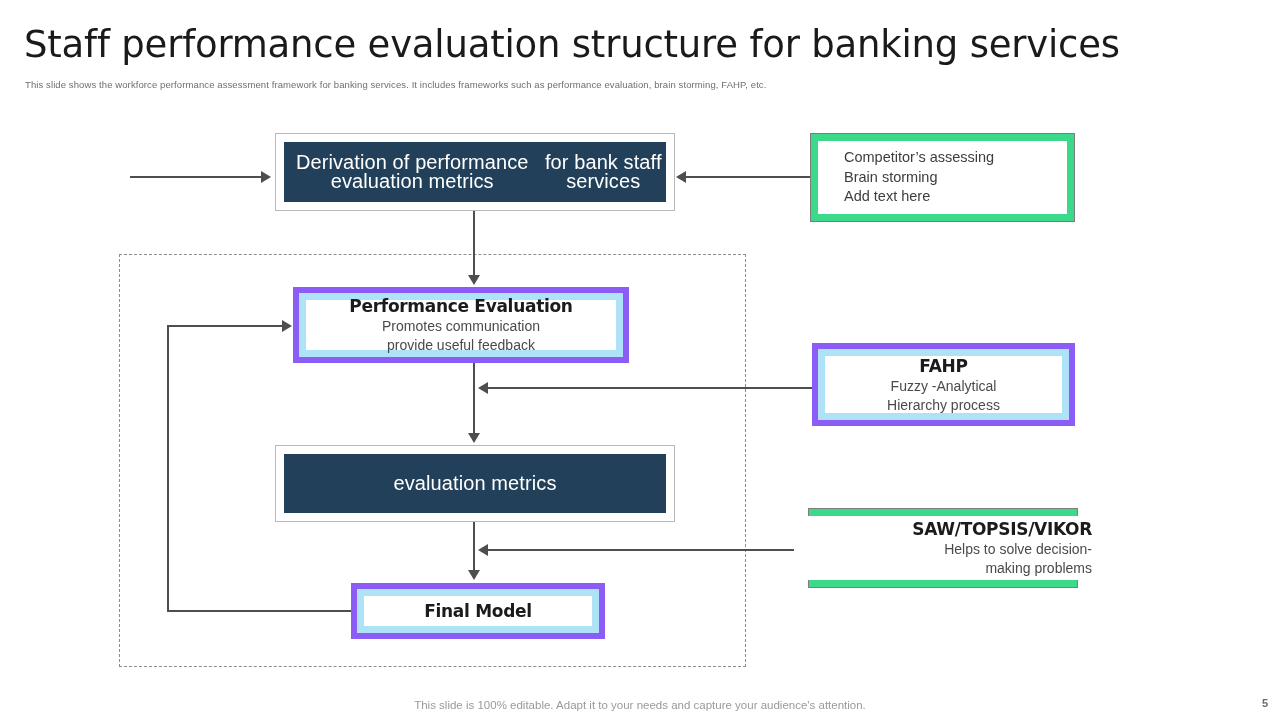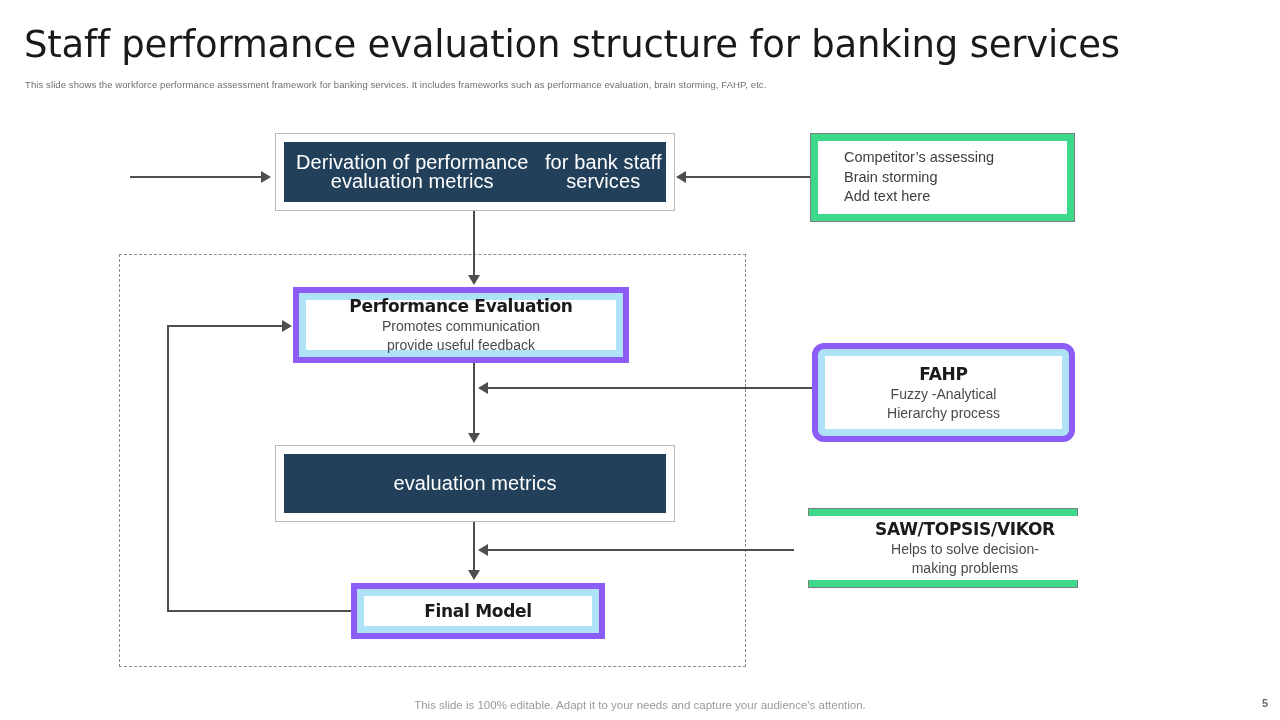--- a/index.html
+++ b/index.html
@@ -137,21 +137,21 @@
     color: #3d3d3d;
     line-height: 19.5px;
     text-align: left;
     padding-left: 26px;
   }
 
   
   #box-derivation { left: 275px; top: 133px; width: 400px; height: 78px; }
   #box-competitor { left: 810px; top: 133px; width: 265px; height: 89px; }
   #box-performance { left: 293px; top: 287px; width: 336px; height: 76px; }
-  #box-fahp       { left: 812px; top: 343px; width: 263px; height: 99px; border-radius: 12px; }
+  #box-fahp       { left: 812px; top: 343px; width: 263px; height: 83px; }
   #box-analyzes   { left: 275px; top: 445px; width: 400px; height: 77px; }
   #box-saw        { left: 808px; top: 508px; width: 270px; height: 80px; }
   #box-final      { left: 351px; top: 583px; width: 254px; height: 56px; }
 
   
   .conn {
     position: absolute;
     background: #4e4e4e;
   }
   .h-line { height: 2px; }
@@ -264,21 +264,21 @@
     </div>
   </div>
 
   <div id="box-analyzes" class="node node-dark">
     <div class="inner">
       <div>evaluation metrics</div>
     </div>
   </div>
 
   <div id="box-saw" class="node node-green">
-    <div class="inner" style="align-items:center;text-align:center;padding-left:44px;">
+    <div class="inner" style="align-items:flex-end;text-align:center;padding-left:44px;">
       <div class="node-heading">SAW/TOPSIS/VIKOR</div>
       <div class="node-sub">Helps to solve decision-</div>
       <div class="node-sub">making problems</div>
     </div>
   </div>
 
   <div id="box-final" class="node node-blue">
     <div class="inner">
       <div class="node-heading">Final Model</div>
     </div>

